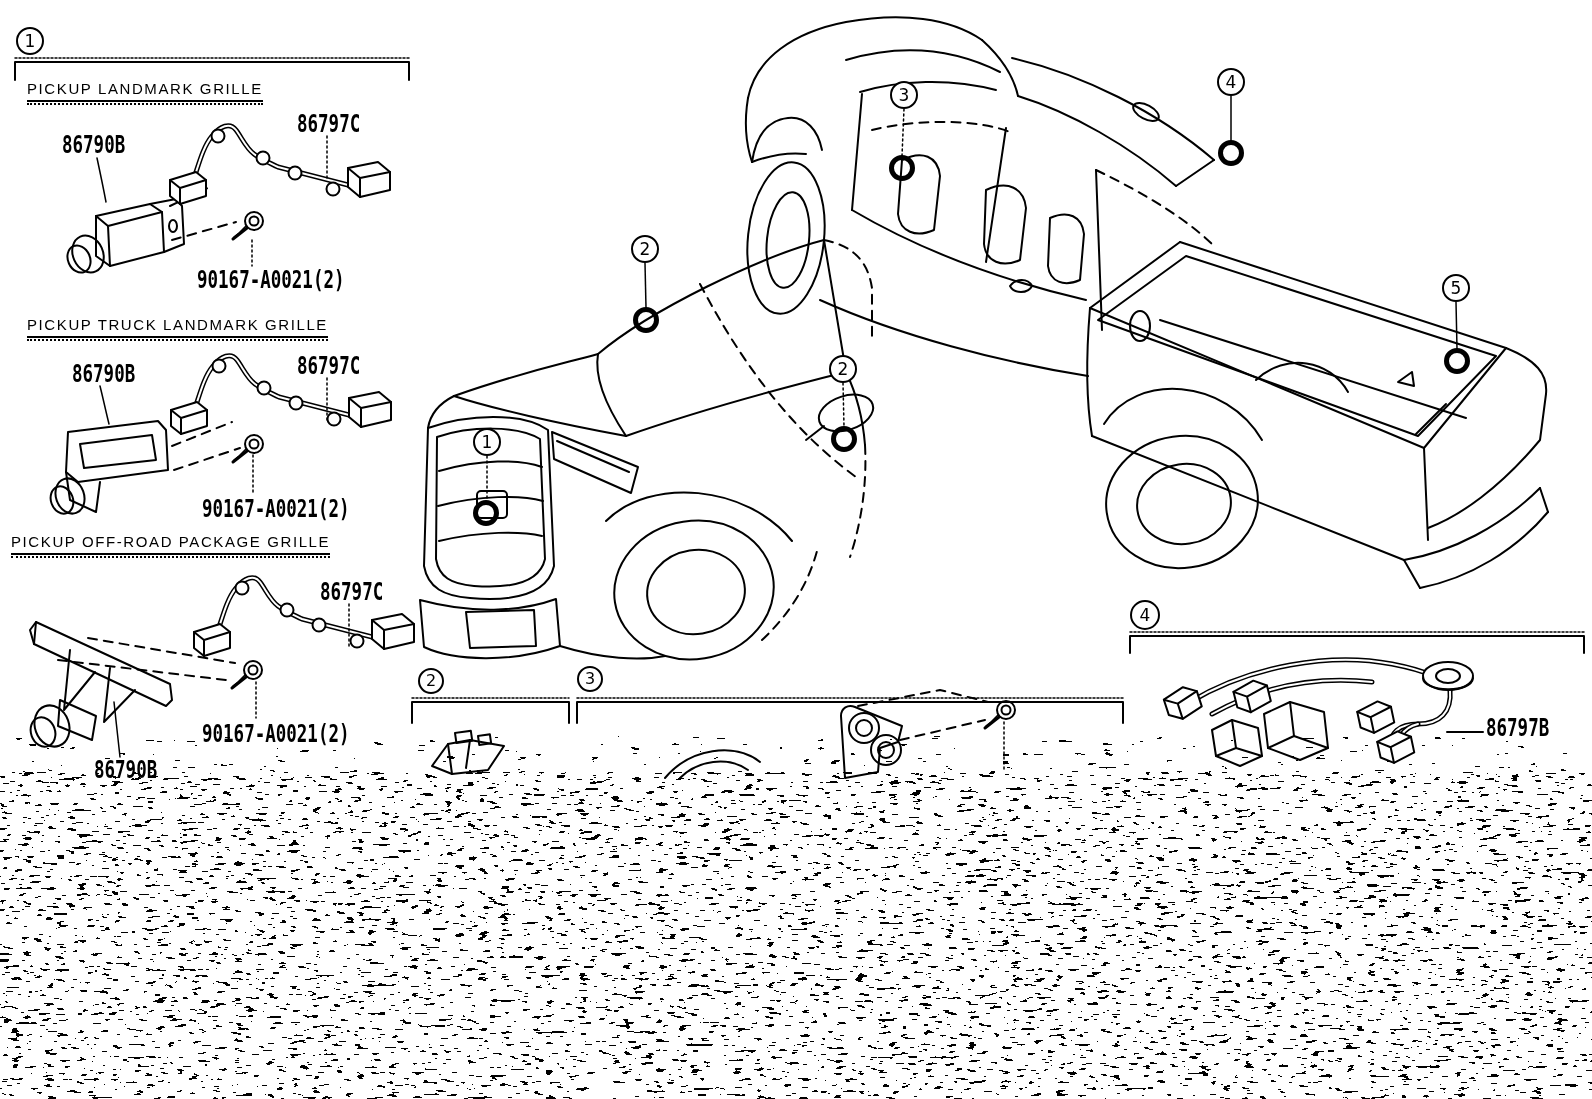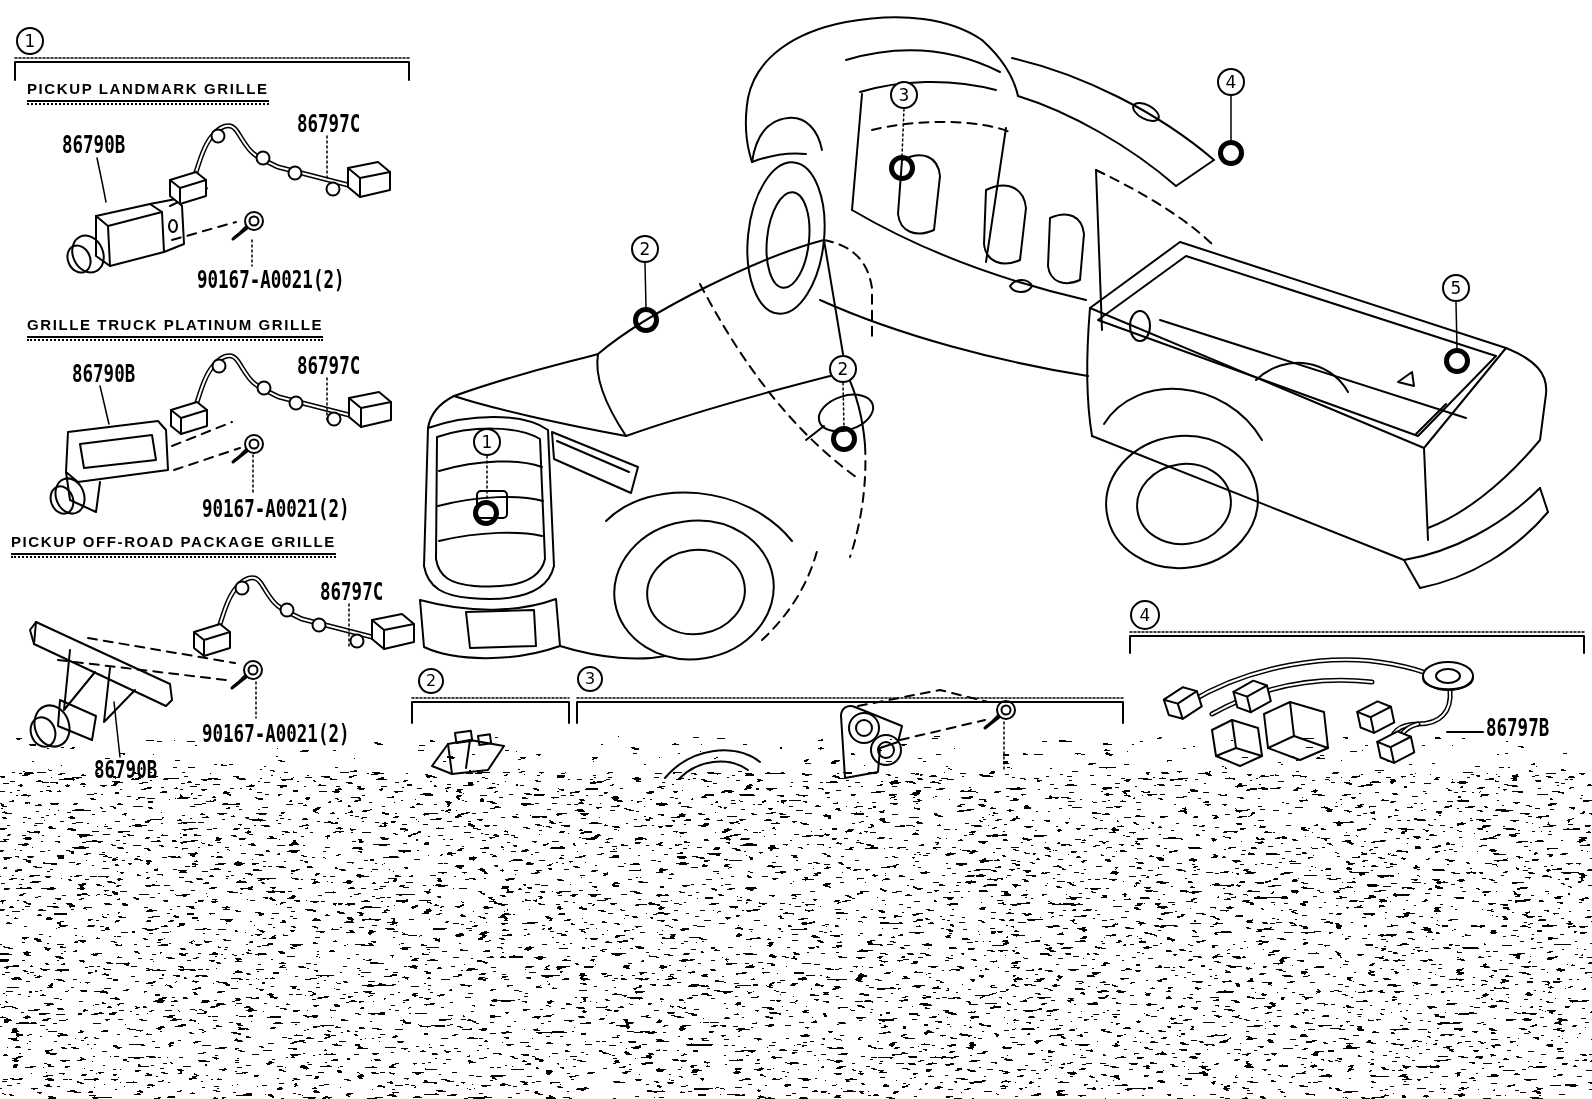--- a/index.html
+++ b/index.html
@@ -25,21 +25,21 @@
   
   .pn {
     position:absolute; z-index:3; white-space:nowrap;
     font-family:"DejaVu Sans Mono", monospace; font-weight:bold;
     font-size:25px; line-height:1.1;
     transform:scaleX(0.7); transform-origin:left top;
   }
   
   .ttl {
     position:absolute; z-index:3; white-space:nowrap;
-    font-family:"Liberation Sans", sans-serif; font-weight:bold;
+    font-family:"Liberation Sans", sans-serif; font-weight:normal;
     font-size:15px; letter-spacing:1.6px;
     padding-bottom:3px; border-bottom:2px solid #000;
   }
   .ttl::after {
     content:""; position:absolute; left:0; right:0; bottom:-5px;
     border-bottom:2px dotted #000;
   }
 </style>
 </head>
 <body>
@@ -298,21 +298,21 @@
     </g>
   </svg>
 
   <div class="co" style="left:16px;top:27px;width:28px;height:28px">1</div>
 
   <div class="ttl" style="left:27px;top:80px">PICKUP LANDMARK GRILLE</div>
   <div class="pn" style="left:62px;top:131px">86790B</div>
   <div class="pn" style="left:297px;top:110px">86797C</div>
   <div class="pn" style="left:197px;top:266px">90167-A0021(2)</div>
 
-  <div class="ttl" style="left:27px;top:316px">GRILLE TRUCK PLATINUM GRILLE</div>
+  <div class="ttl" style="left:27px;top:316px">PICKUP TRUCK LANDMARK GRILLE</div>
   <div class="pn" style="left:72px;top:360px">86790B</div>
   <div class="pn" style="left:297px;top:352px">86797C</div>
   <div class="pn" style="left:202px;top:495px">90167-A0021(2)</div>
 
   <div class="ttl" style="left:11px;top:533px">PICKUP OFF-ROAD PACKAGE GRILLE</div>
   <div class="pn" style="left:320px;top:578px">86797C</div>
   <div class="pn" style="left:202px;top:720px">90167-A0021(2)</div>
   <div class="pn" style="left:94px;top:756px">86790B</div>
 
   <div class="co" style="left:473px;top:428px;width:28px;height:28px">1</div>

